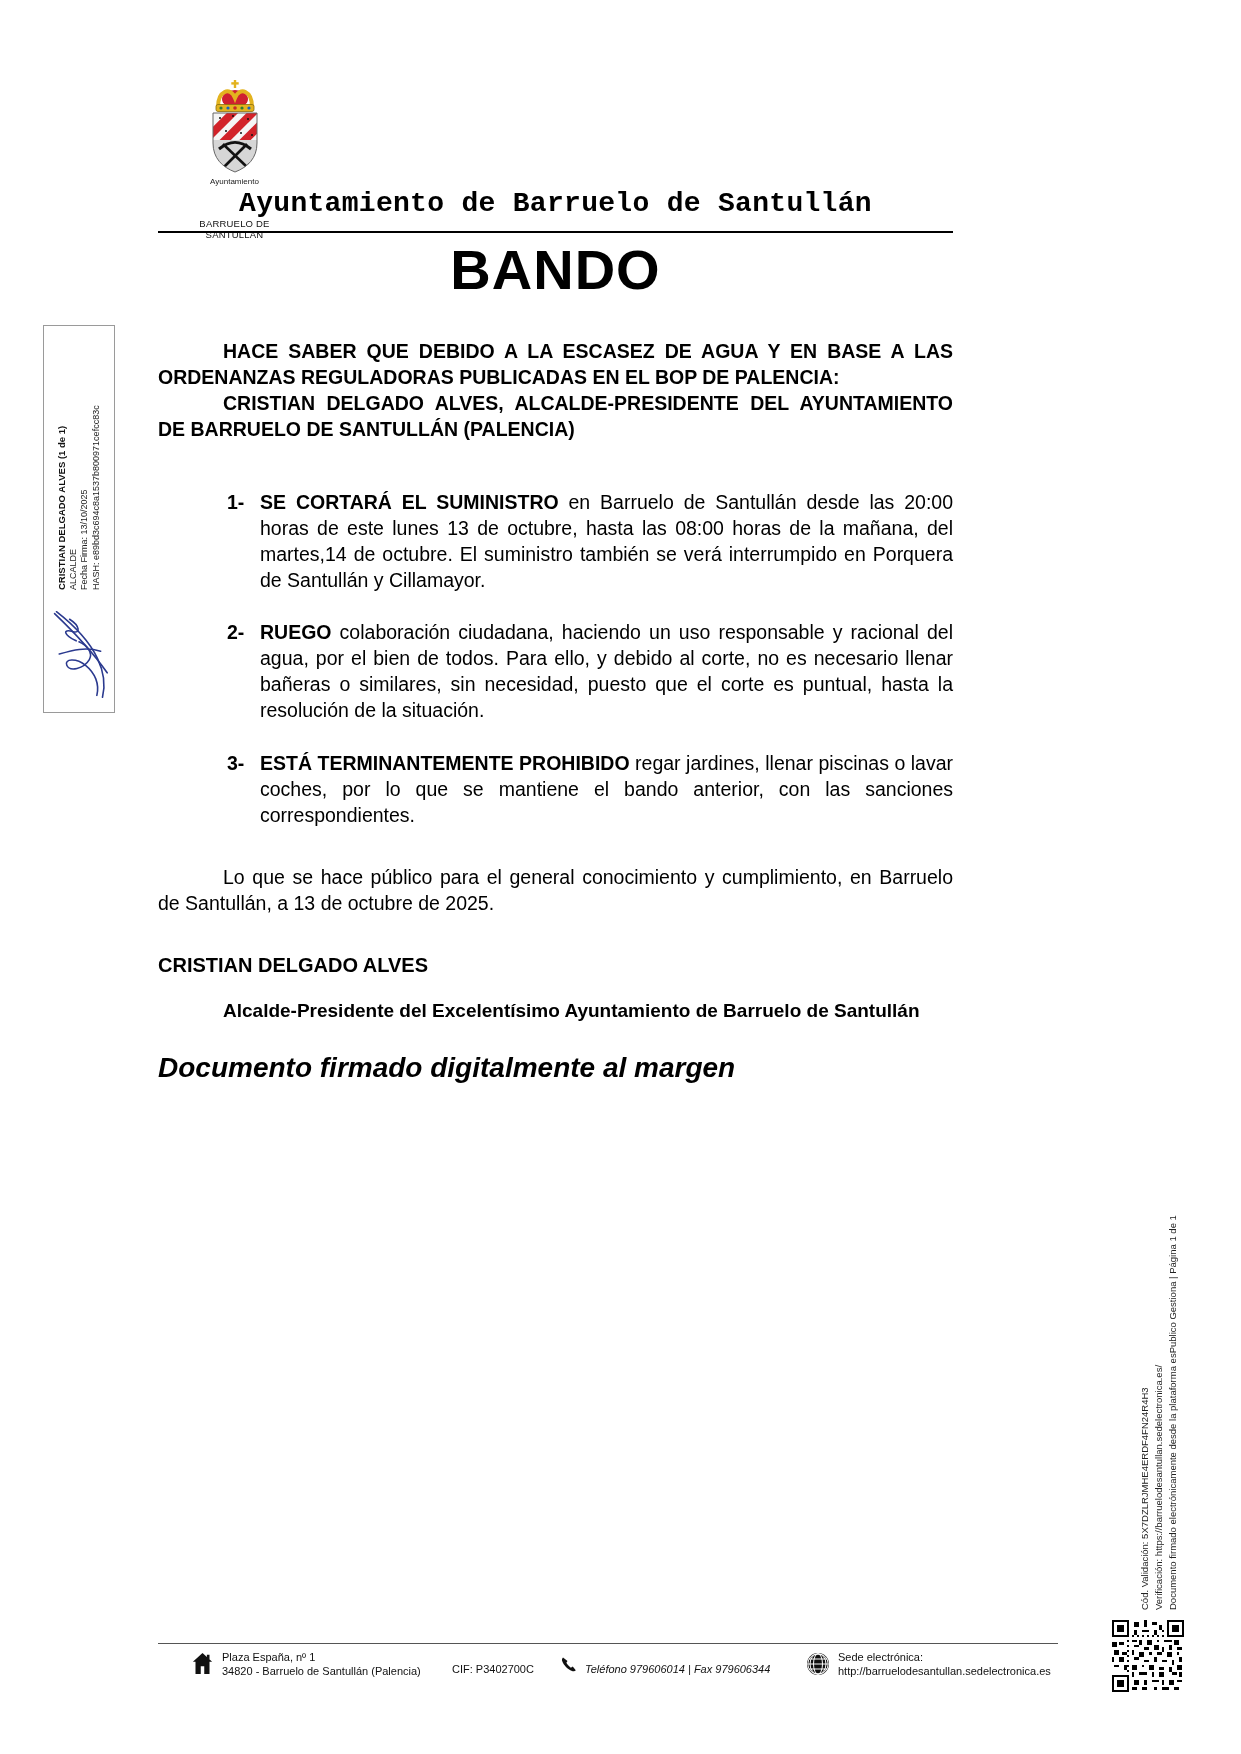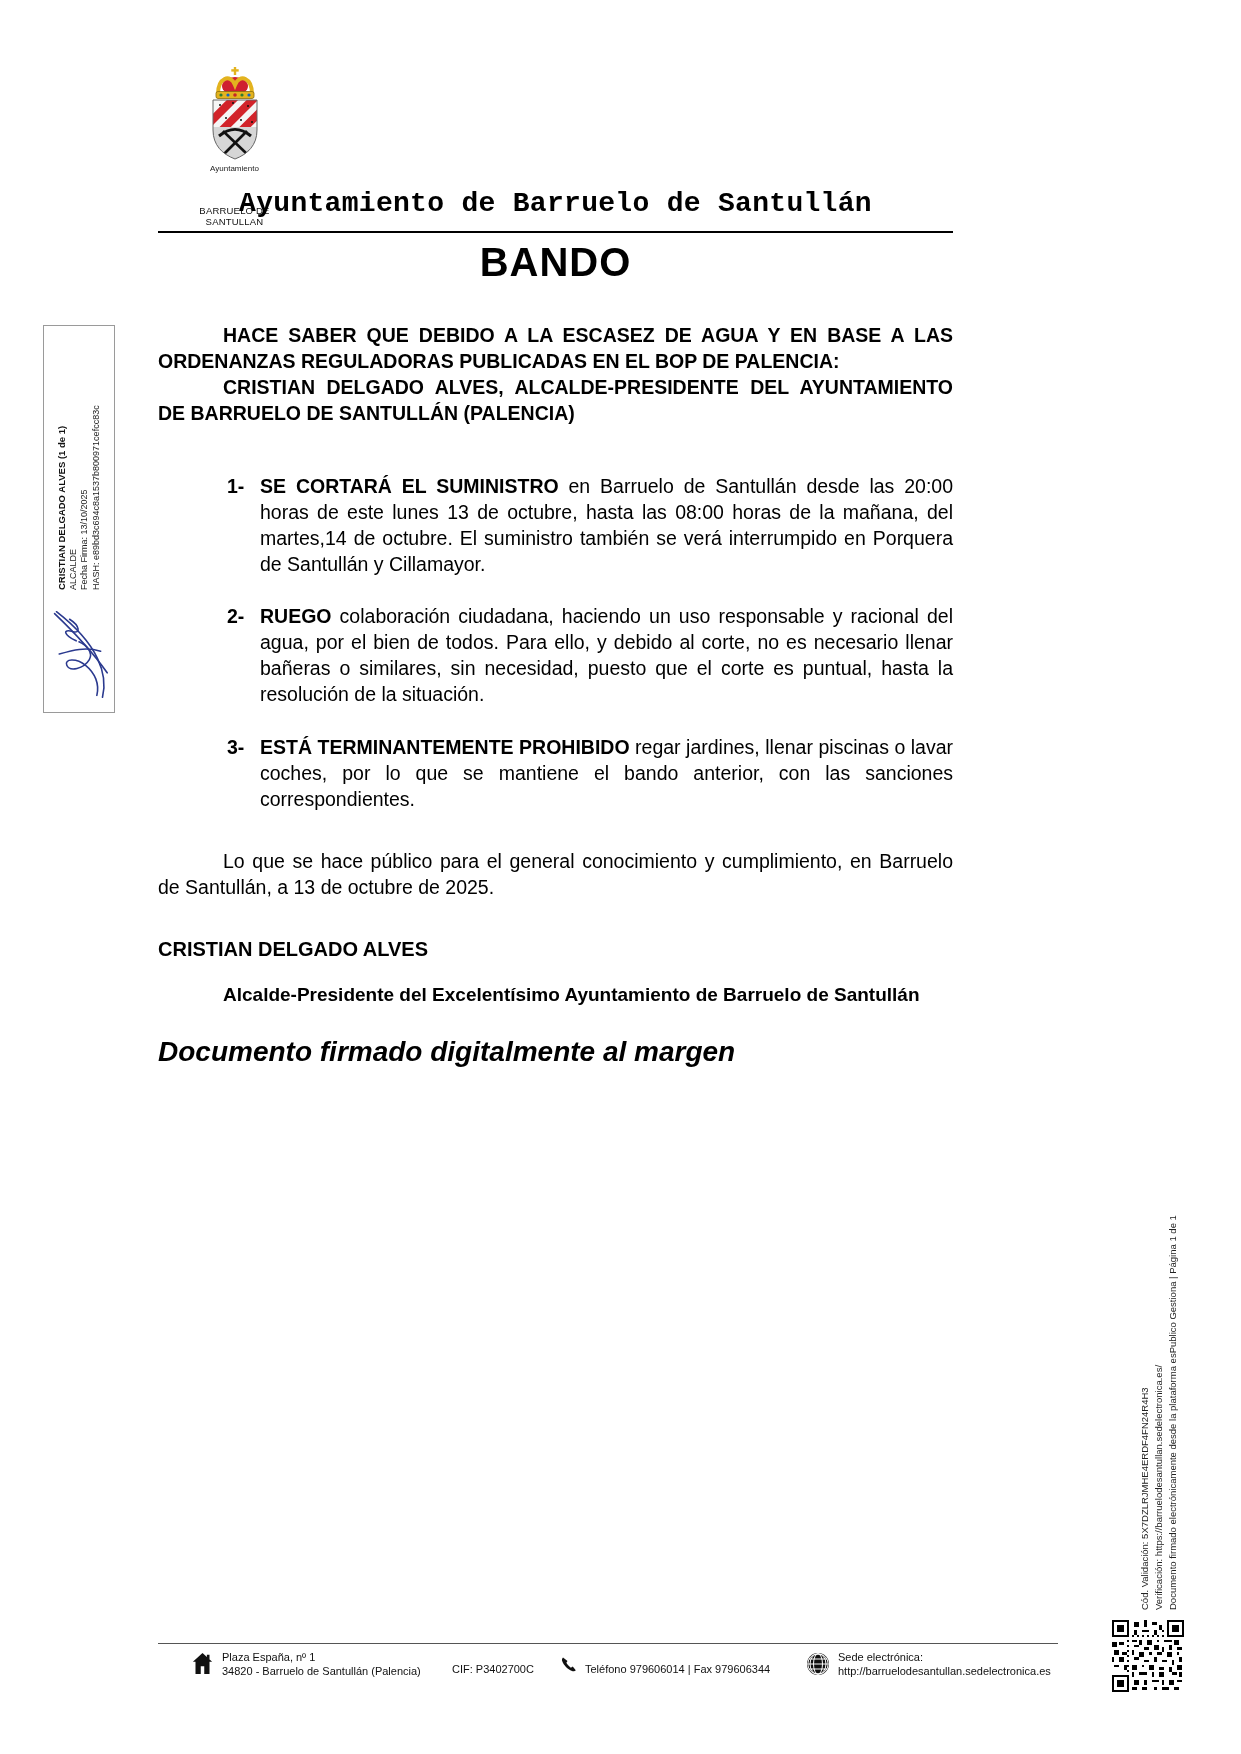--- a/index.html
+++ b/index.html
@@ -1,32 +1,32 @@
 <!DOCTYPE html>
 <html><head>
 <meta charset="utf-8">
 <style>
   html,body{margin:0;padding:0;background:#e8e8e8;}
   .page{position:relative;width:1241px;height:1754px;background:#ffffff;margin:0 auto;
         font-family:"Liberation Sans",sans-serif;color:#000;overflow:hidden;}
 
   
-  .logo{position:absolute;left:172px;top:66px;width:125px;text-align:center;}
+  .logo{position:absolute;left:172px;top:79px;width:125px;text-align:center;}
   .logo svg{display:block;margin:0 auto;}
   .logo-cap1{font-size:8px;line-height:9px;color:#222;}
   .logo-cap2{font-size:9.5px;line-height:11px;color:#111;letter-spacing:.2px;margin-top:32px;}
 
   
   .header-title{position:absolute;left:158px;top:188px;width:795px;text-align:center;
                 font-size:28px;font-weight:bold;letter-spacing:.3px;font-family:Liberation Mono, monospace;}
   .header-rule{position:absolute;left:158px;top:231px;width:795px;height:0;border-top:2px solid #000;}
 
   
   .doc{position:absolute;left:158px;top:242px;width:795px;font-size:19.5px;line-height:1.34;}
-  .bando{font-size:40px;font-weight:800;text-align:center;line-height:1;margin:0 0 22px 0;letter-spacing:1px;}
+  .bando{font-size:56px;font-weight:800;text-align:center;line-height:1;margin:0 0 22px 0;letter-spacing:1px;}
   .para{text-align:justify;margin:0;}
   .indent{text-indent:65px;}
   .bold{font-weight:bold;}
   .announce{margin-top:40px;}
   .list{margin-top:46px;}
   .item{display:flex;margin-left:69px;margin-top:26px;}
   .item:first-child{margin-top:0;}
   .item-num{width:33px;flex:none;font-weight:bold;}
   .item-text{flex:1;text-align:justify;}
   .closing{margin-top:36px;}
@@ -50,21 +50,21 @@
   
   .qr{position:absolute;left:1112px;top:1620px;width:72px;height:72px;}
 
   
   .footer-rule{position:absolute;left:158px;top:1643px;width:900px;border-top:1px solid #555;}
   .footer{position:absolute;left:0;top:1648px;width:1241px;font-size:11px;line-height:14px;color:#111;}
   .f-house{position:absolute;left:192px;top:4px;}
   .f-address{position:absolute;left:222px;top:2px;}
   .f-cif{position:absolute;left:452px;top:14px;}
   .f-phone-icon{position:absolute;left:560px;top:8px;}
-  .f-phone{position:absolute;left:585px;top:14px;}
+  .f-phone{position:absolute;left:585px;top:14px;font-style:italic;}
   .f-globe{position:absolute;left:806px;top:4px;}
   .f-sede{position:absolute;left:838px;top:2px;}
 </style>
 </head>
 <body>
 
 <div class="page">
 
   <div class="logo">
     <svg width="62" height="98" viewBox="0 0 62 98">

